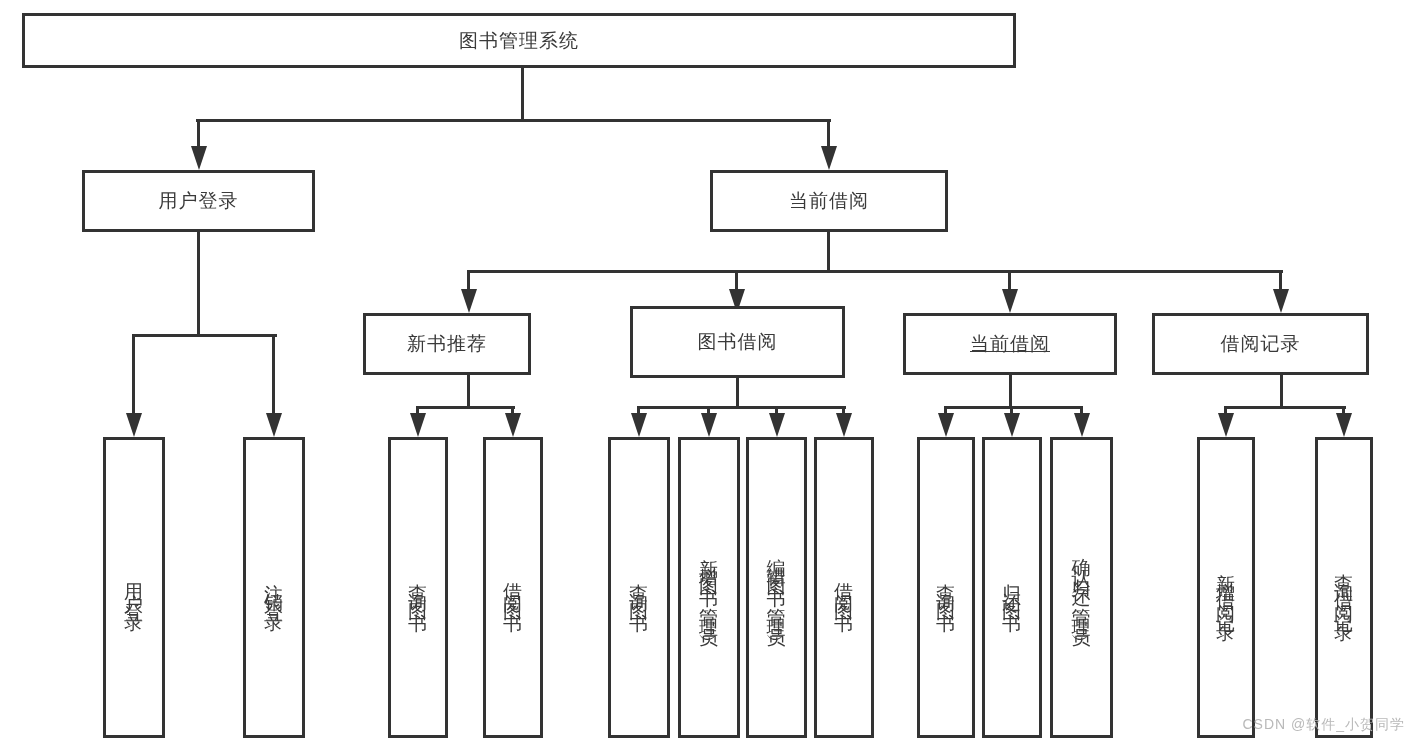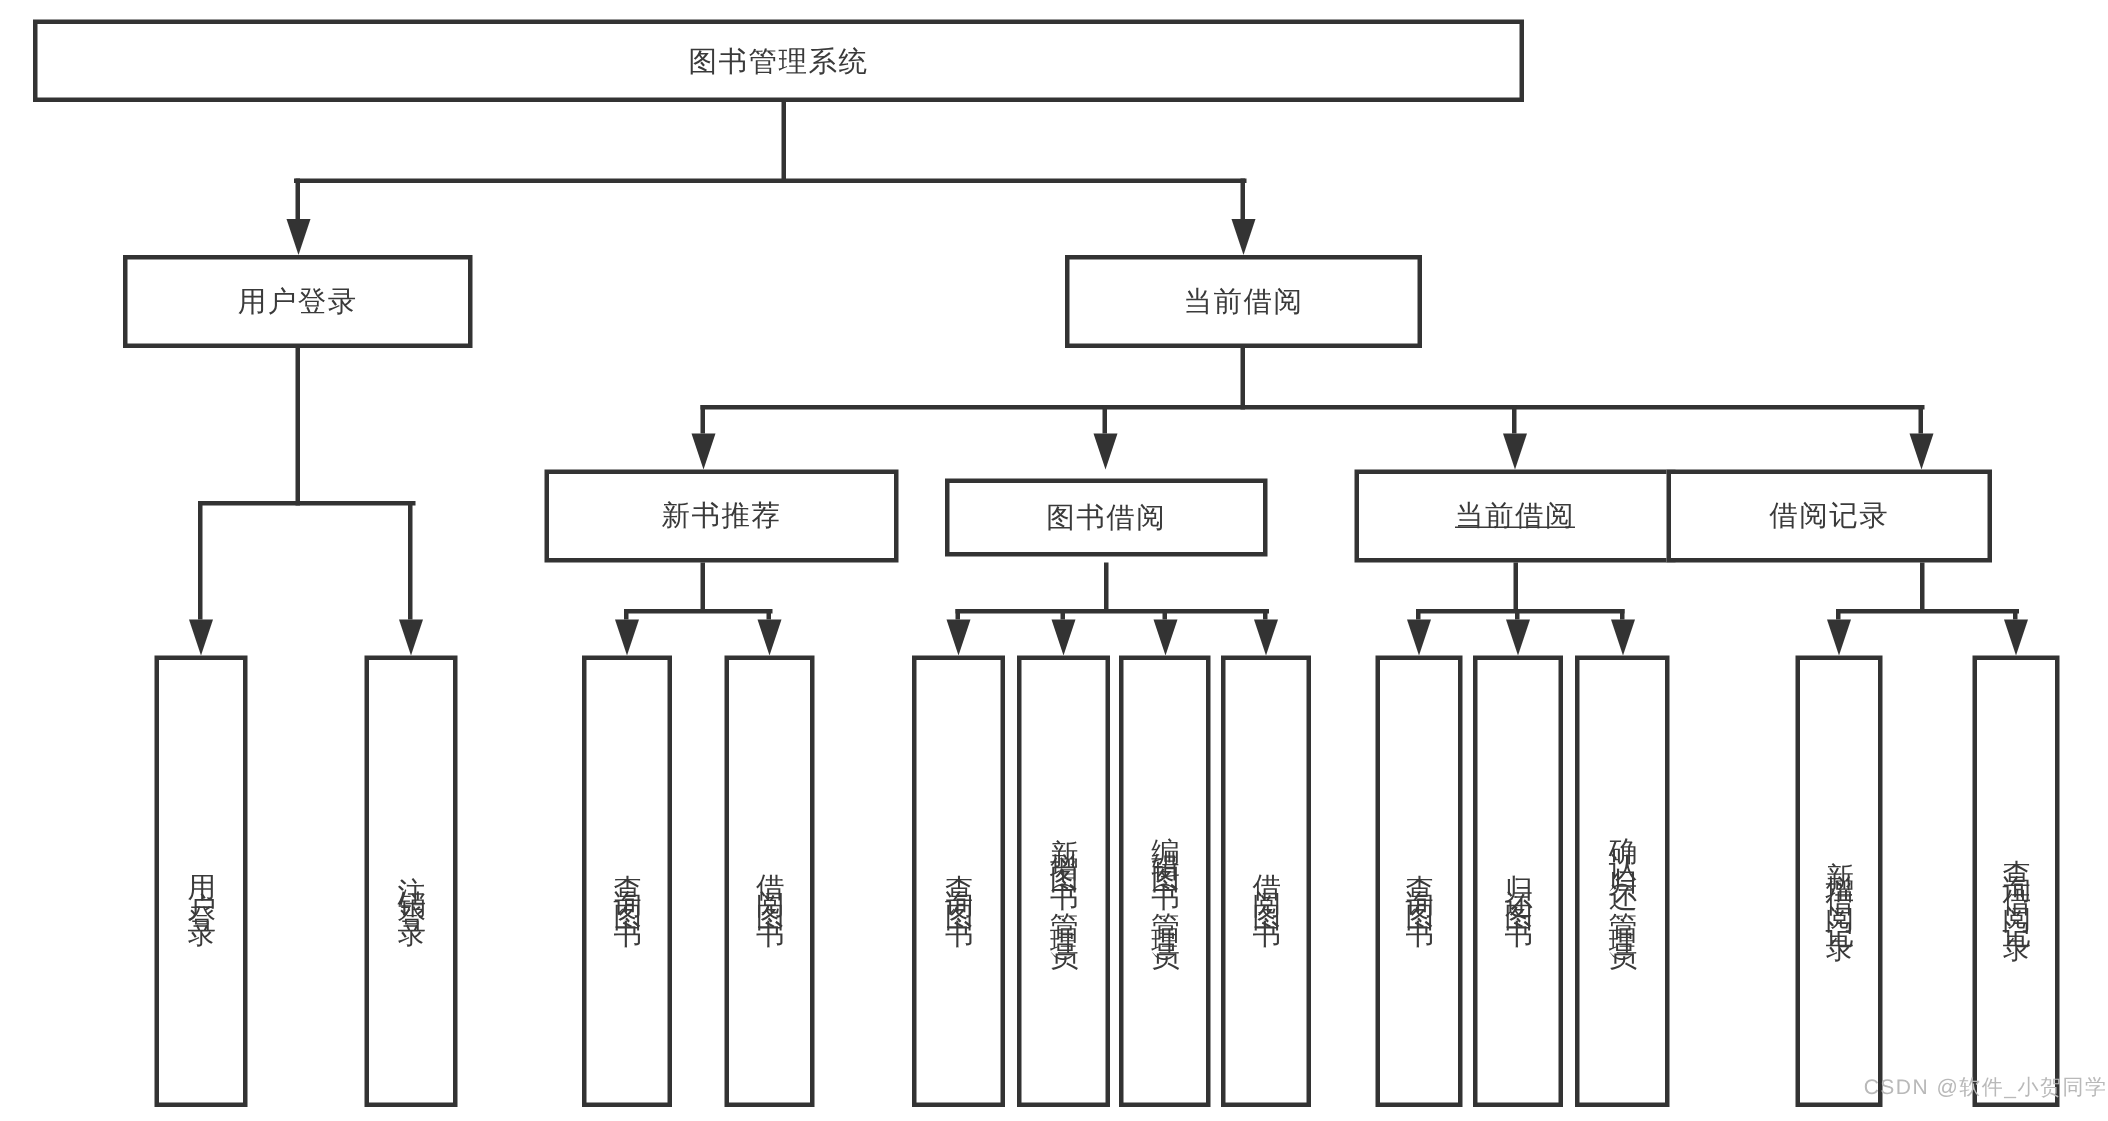--- a/index.html
+++ b/index.html
@@ -75,24 +75,24 @@
   <div class="arrow" style="left:132px;top:334px;height:79px;"></div>
   <div class="arrow" style="left:272px;top:334px;height:79px;"></div>
 
   <div class="vline" style="left:827px;top:232px;height:41px;"></div>
   <div class="hline" style="left:467px;top:270px;width:816px;"></div>
   <div class="arrow" style="left:467px;top:270px;height:19px;"></div>
   <div class="arrow" style="left:735px;top:270px;height:19px;"></div>
   <div class="arrow" style="left:1008px;top:270px;height:19px;"></div>
   <div class="arrow" style="left:1279px;top:270px;height:19px;"></div>
 
-  <div class="node" style="left:363px;top:313px;width:236px;height:62px;">新书推荐</div>
-  <div class="node" style="left:630px;top:319px;width:215px;height:52px;">图书借阅</div>
+  <div class="node" style="left:363px;top:313px;width:168px;height:62px;">新书推荐</div>
+  <div class="node" style="left:630px;top:306px;width:215px;height:72px;">图书借阅</div>
   <div class="node" style="left:903px;top:313px;width:214px;height:62px;text-decoration:underline;">当前借阅</div>
-  <div class="node" style="left:1111px;top:313px;width:217px;height:62px;">借阅记录</div>
+  <div class="node" style="left:1152px;top:313px;width:217px;height:62px;">借阅记录</div>
 
   <div class="vline" style="left:467px;top:375px;height:33px;"></div>
   <div class="hline" style="left:416px;top:406px;width:99px;"></div>
   <div class="arrow" style="left:416px;top:406px;height:7px;"></div>
   <div class="arrow" style="left:511px;top:406px;height:7px;"></div>
 
   <div class="vline" style="left:736px;top:375px;height:33px;"></div>
   <div class="hline" style="left:637px;top:406px;width:209px;"></div>
   <div class="arrow" style="left:637px;top:406px;height:7px;"></div>
   <div class="arrow" style="left:707px;top:406px;height:7px;"></div>

